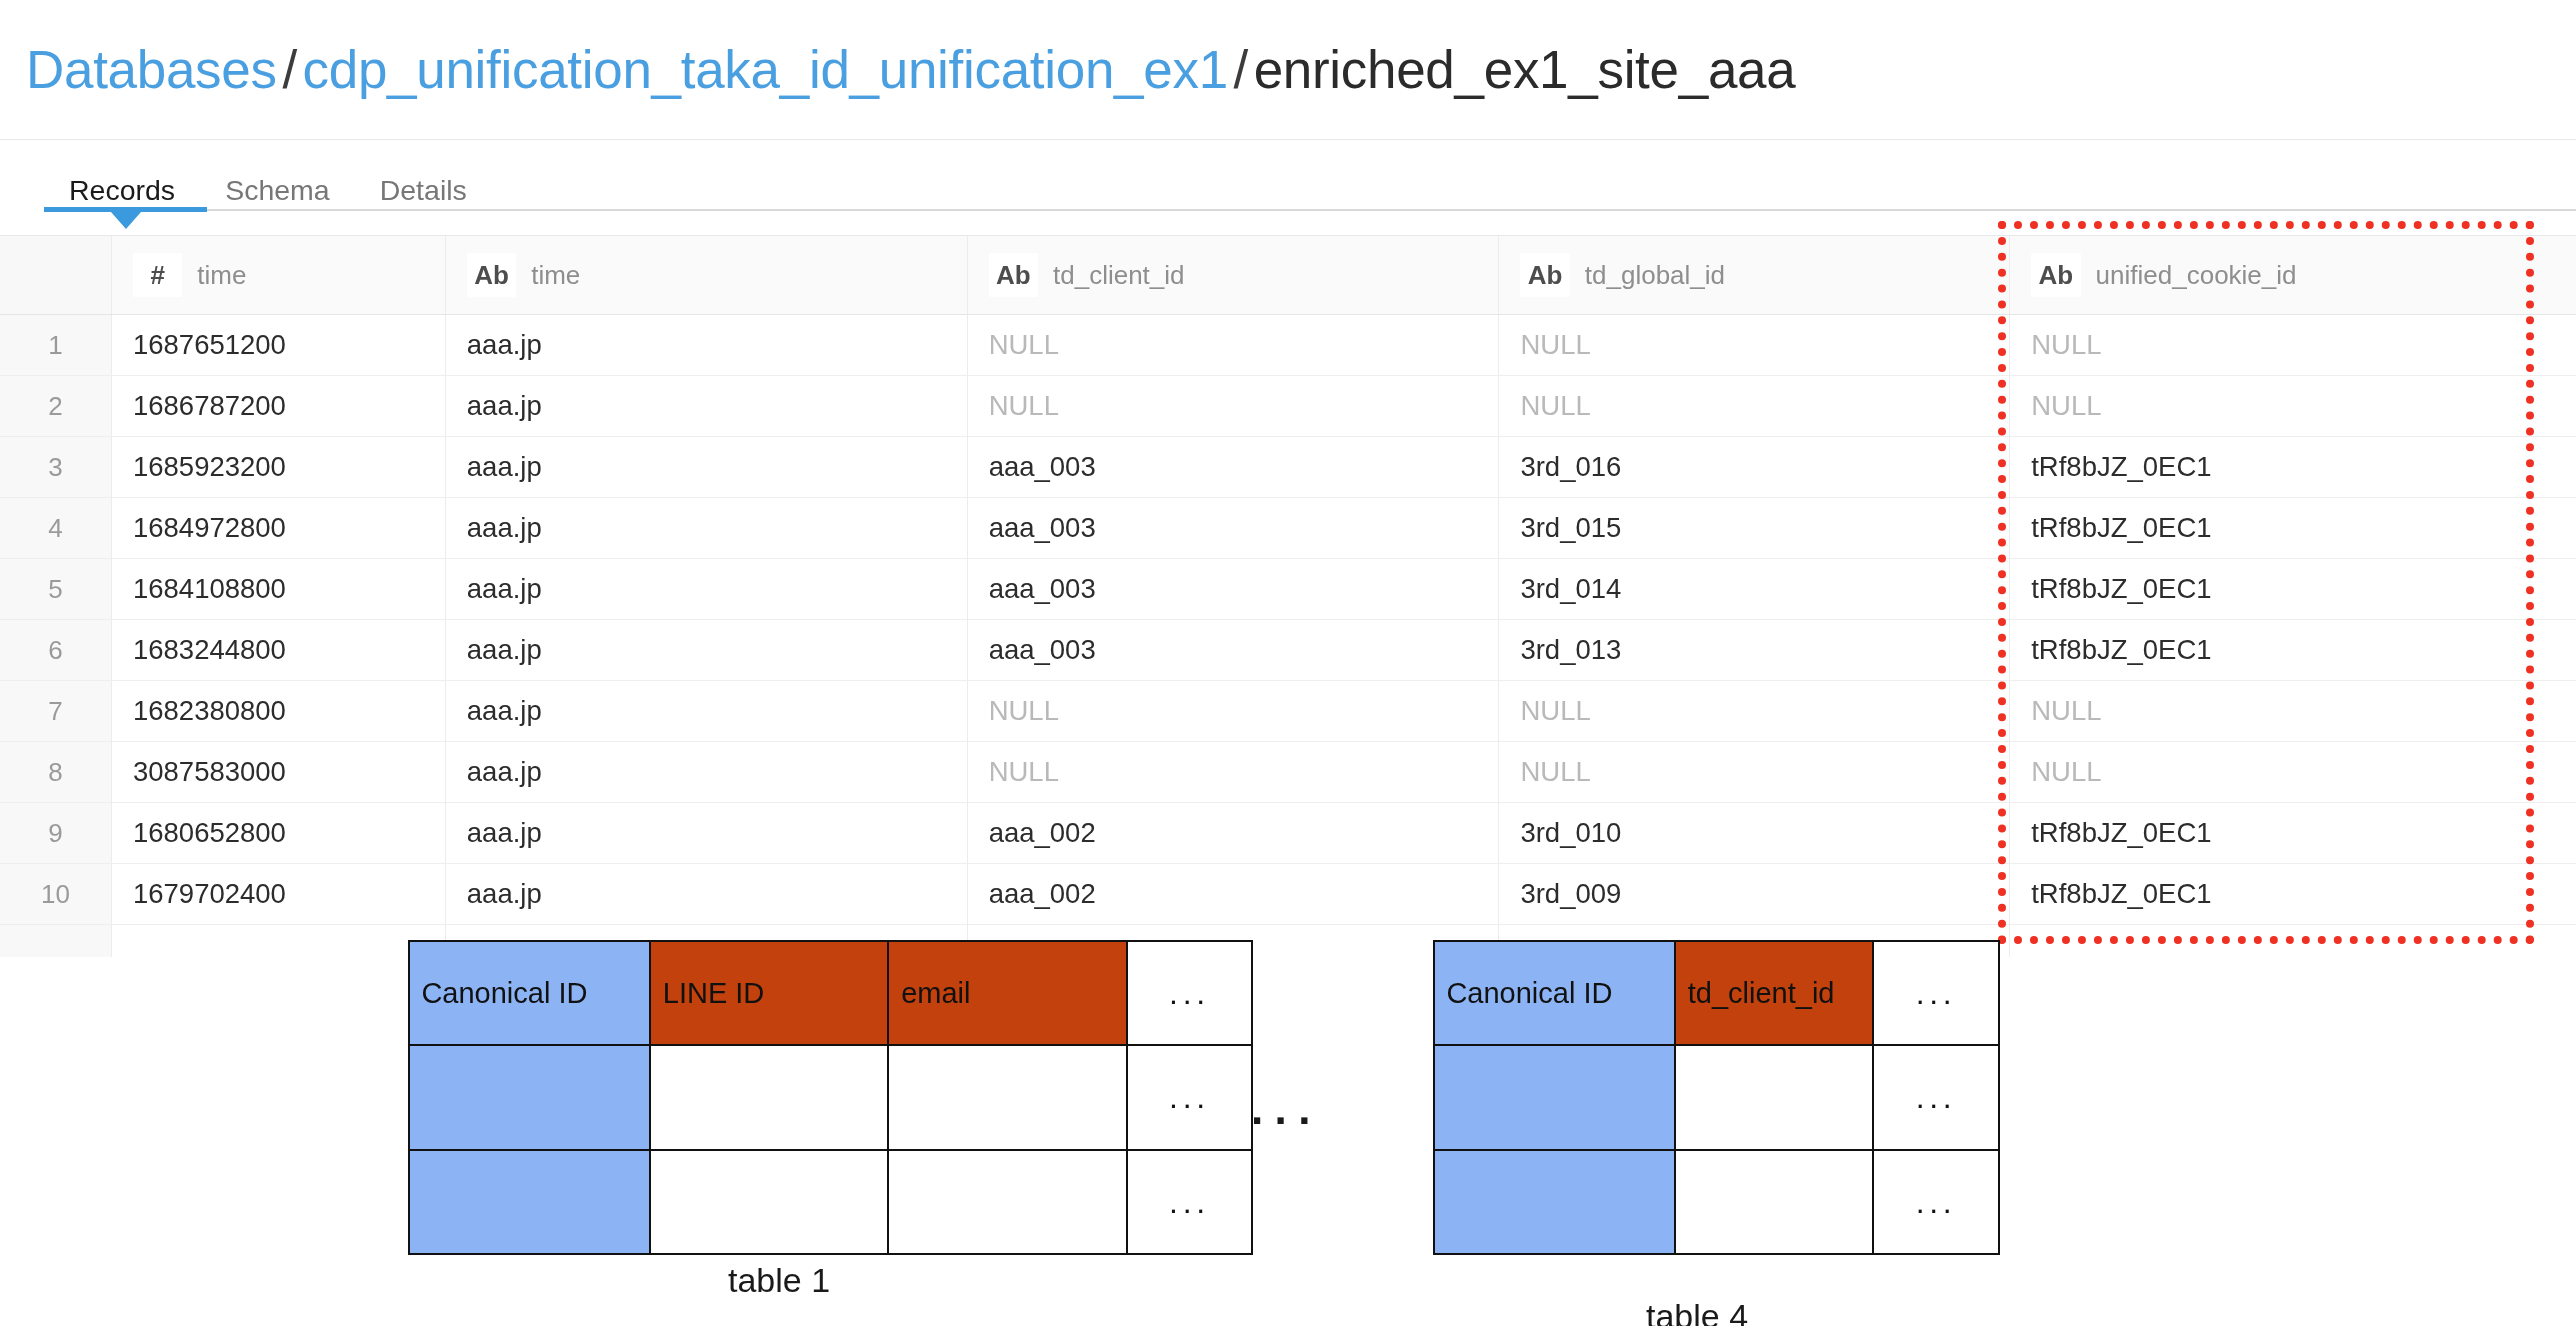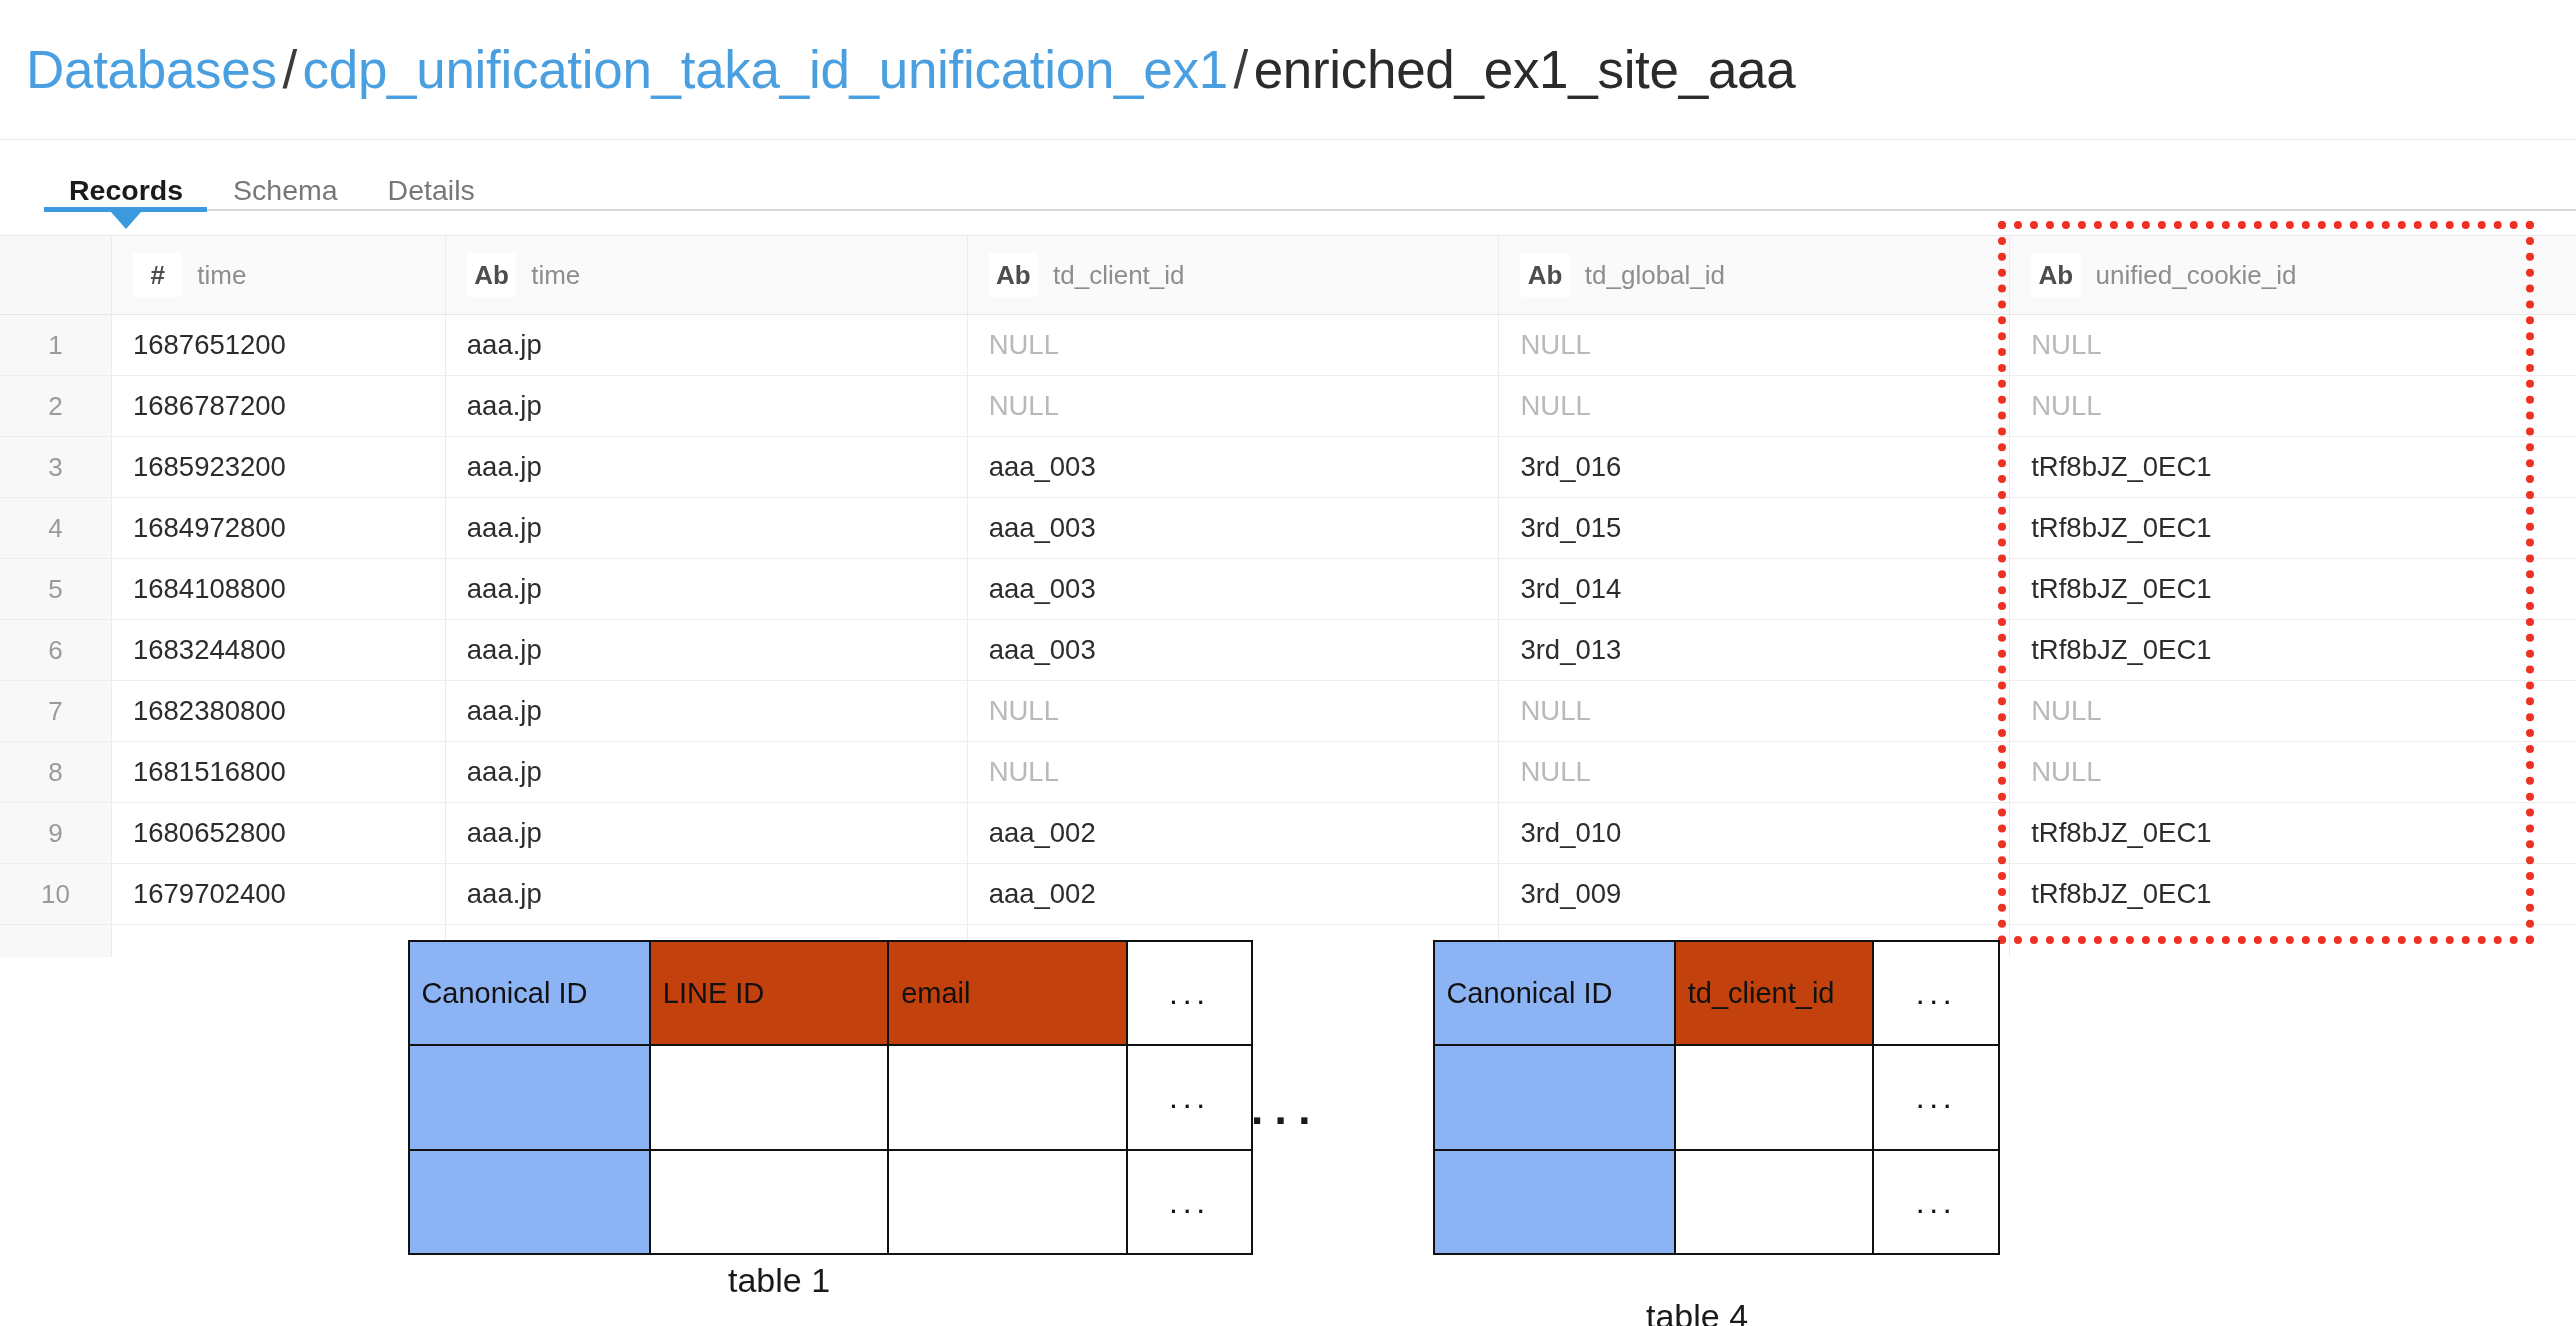--- a/index.html
+++ b/index.html
@@ -62,21 +62,21 @@
   }
   .tab {
     font-size: 28.5px;
     color: #777777;
     padding: 0 25px;
     line-height: 1;
     cursor: pointer;
   }
   .tab.active {
     color: #1b1b1b;
-    font-weight: bold;
+    font-weight: normal;
   }
   .tabs-rule {
     position: absolute;
     left: 44px;
     top: 69px;
     width: 2532px;
     height: 1.9px;
     background: #d8d8d8;
   }
   .tabs-underline {
@@ -340,21 +340,21 @@
     <div class="cell c-num">7</div>
     <div class="cell c-time">1682380800</div>
     <div class="cell c-site">aaa.jp</div>
     <div class="cell c-client null-val">NULL</div>
     <div class="cell c-global null-val">NULL</div>
     <div class="cell c-cookie null-val">NULL</div>
   </div>
 
   <div class="grid-row data-row">
     <div class="cell c-num">8</div>
-    <div class="cell c-time">1681516800</div>
+    <div class="cell c-time">3087583000</div>
     <div class="cell c-site">aaa.jp</div>
     <div class="cell c-client null-val">NULL</div>
     <div class="cell c-global null-val">NULL</div>
     <div class="cell c-cookie null-val">NULL</div>
   </div>
 
   <div class="grid-row data-row">
     <div class="cell c-num">9</div>
     <div class="cell c-time">1680652800</div>
     <div class="cell c-site">aaa.jp</div>

